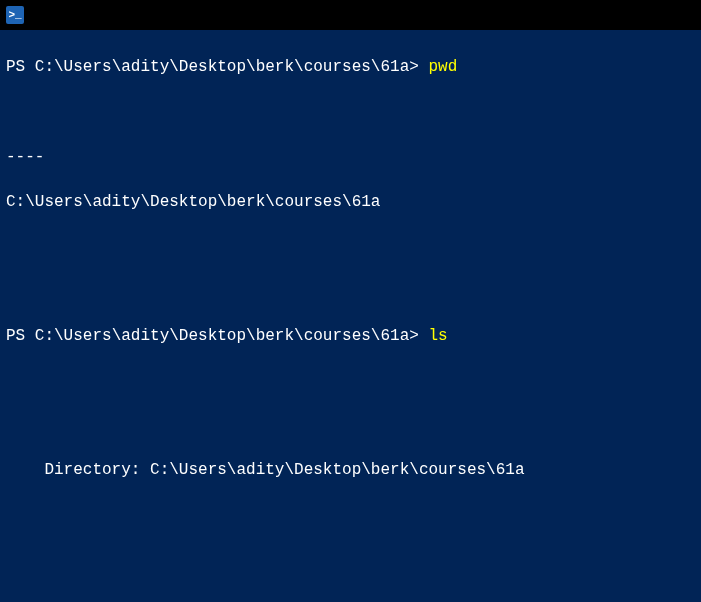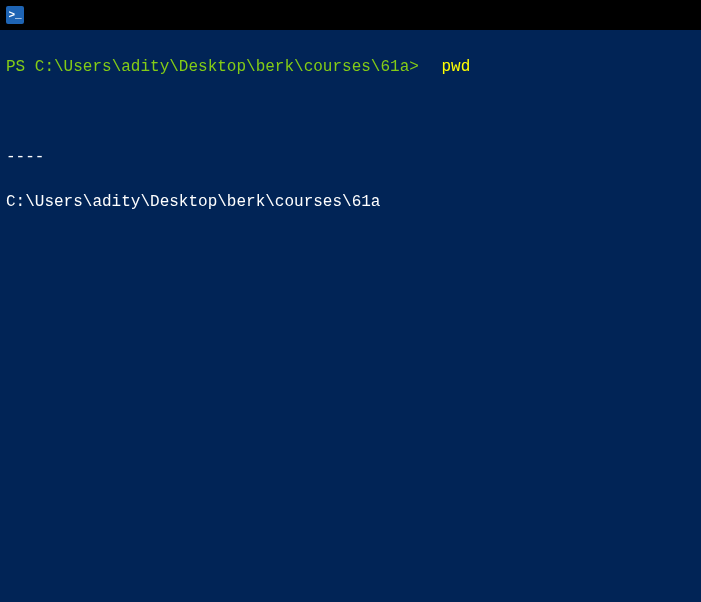--- a/index.html
+++ b/index.html
@@ -40,25 +40,24 @@
       color: #ffffff;
       font-family: 'Segoe UI', Tahoma, sans-serif;
       font-size: 13px;
     }
     .terminal {
       padding: 4px 6px;
       white-space: pre;
       line-height: 1.4;
     }
     .prompt {
-      color: #84cc16;
+      color: #ffffff;
     }
     .cmd {
       color: #ffff00;
-      margin-left: 13px;
     }
     .blank {
       height: 1.4em;
     }
   </style>
 </head>
 <body>
 
 <div class="titlebar">
   <div class="ps-icon">
@@ -66,22 +65,24 @@
   </div>
 </div>
 
 <div class="terminal">
 <div><span class="prompt">PS </span><span class="prompt">C:\Users\adity\Desktop\berk\courses\61a</span><span class="prompt">&gt; </span><span class="cmd">pwd</span></div>
 <div class="blank"></div>
 <div>----</div>
 <div>C:\Users\adity\Desktop\berk\courses\61a</div>
 <div class="blank"></div>
 <div class="blank"></div>
+<div><span class="prompt">PS </span><span class="prompt">C:\Users\adity\Desktop\berk\courses\61a</span><span class="prompt">&gt; </span><span class="cmd">ls</span></div>
 <div class="blank"></div>
 <div class="blank"></div>
+<div><span>    Directory: </span><span>C:\Users\adity\Desktop\berk\courses\61a</span></div>
 <div class="blank"></div>
 <div class="blank"></div>
 
 
 
 
 
 
 </div>
 

